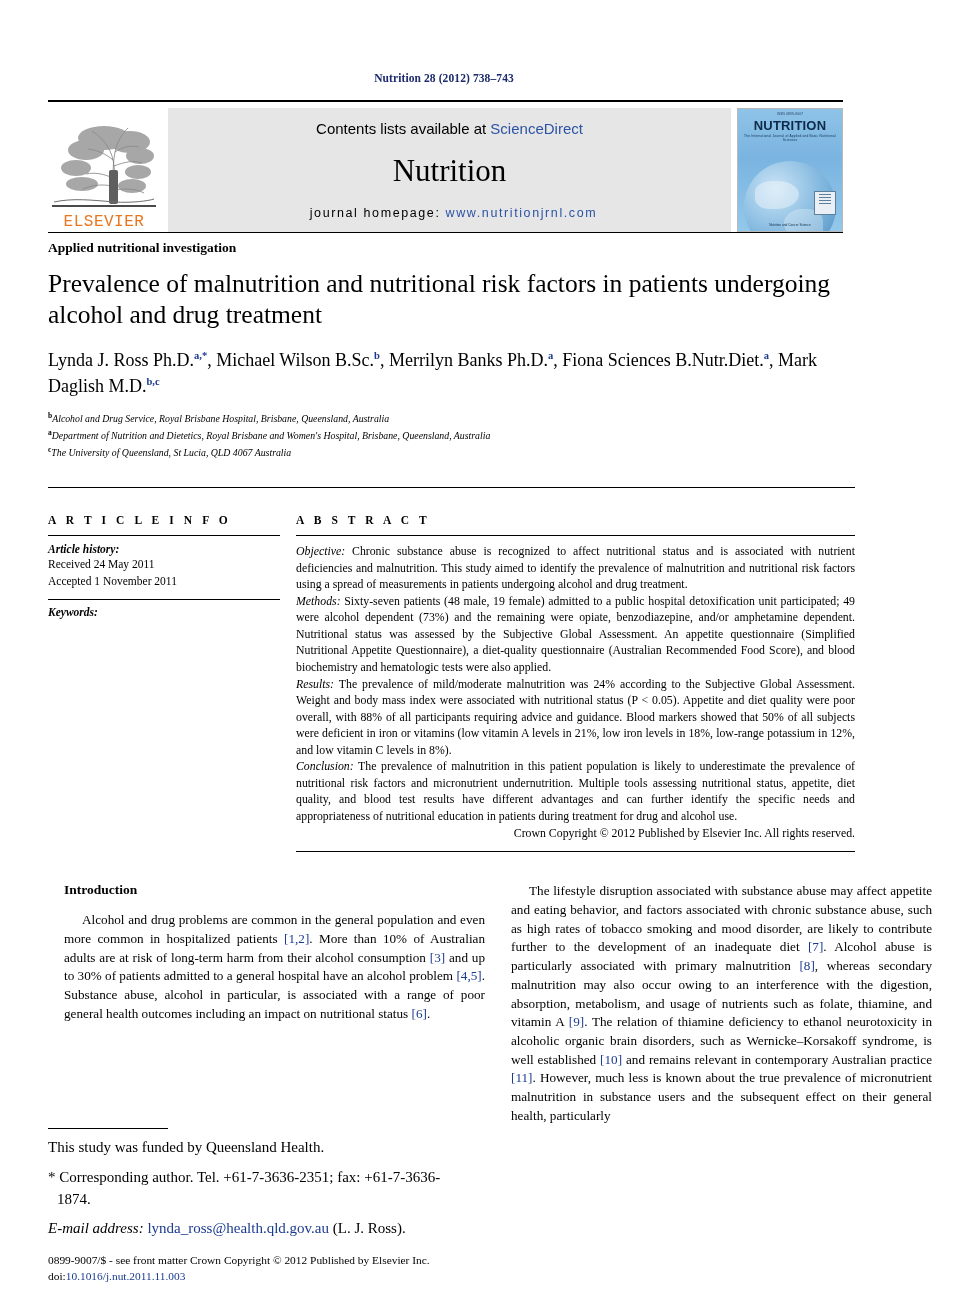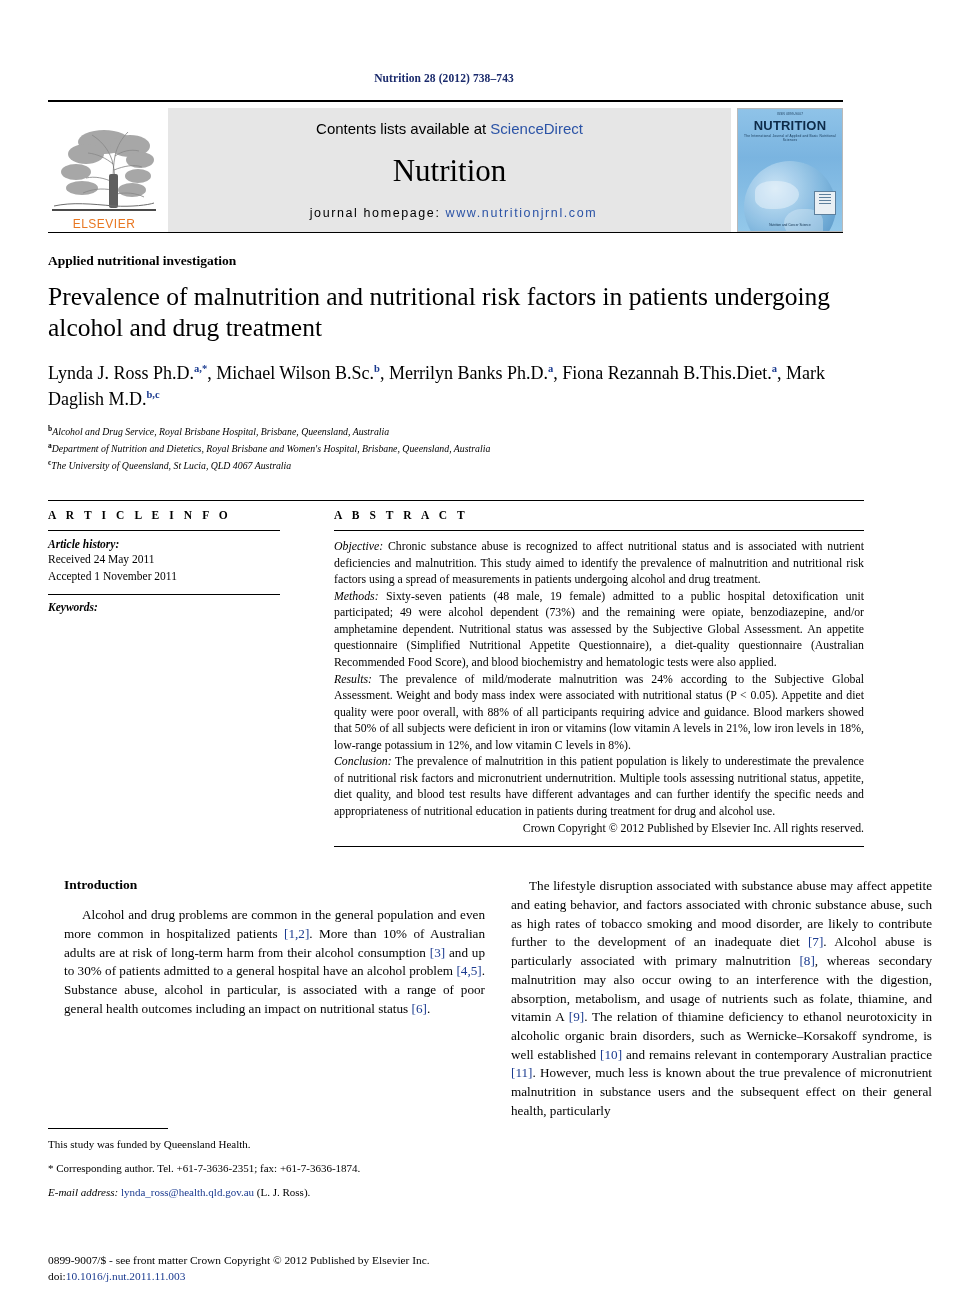--- a/index.html
+++ b/index.html
@@ -51,22 +51,22 @@
     justify-content: flex-end;
     padding-bottom: 2px;
   }
   .tree-box {
     width: 104px;
     height: 92px;
     position: relative;
     overflow: hidden;
   }
   .elsevier-word {
-    font-family: Liberation Sans, sans-serif;
-    font-size: 12px;
+    font-family: Liberation Mono, monospace;
+    font-size: 16px;
     letter-spacing: 0.5px;
     color: #E87722;
     line-height: 1;
     margin-top: 6px;
   }
   .center-band {
     flex: 1 1 auto;
     background: #e6e6e6;
     margin: 0 6px 0 8px;
     display: flex;
@@ -199,21 +199,21 @@
     text-align: center;
     font-family: "Liberation Sans", sans-serif;
     font-size: 3.2px;
     color: #0f2f4d;
   }
 
   
   .article-head {
     margin: 0 45px 0 48px;
     border-top: 1.2px solid #000;
-    padding-top: 20px;
+    padding-top: 7px;
   }
   .section-kind {
     font-family: "Liberation Serif", serif;
     font-size: 13.5px;
     font-weight: bold;
     margin-bottom: 12px;
   }
   .article-title {
     font-family: "Liberation Serif", serif;
     font-size: 25.5px;
@@ -241,25 +241,25 @@
   }
   .affil sup {
     font-style: normal;
     font-weight: bold;
     font-size: 7.5px;
     vertical-align: super;
   }
 
   
   .info-abstract {
-    margin: 26px 24px 0 48px;
+    margin: 26px 33px 0 48px;
     border-top: 1.2px solid #000;
-    padding-top: 8px;
+    padding-top: 26px;
     display: flex;
-    gap: 54px;
+    gap: 16px;
   }
   .col-info {
     width: 232px;
     flex: 0 0 232px;
   }
   .col-abs {
     flex: 1 1 auto;
   }
   .sec-label {
     font-family: "Liberation Serif", serif;
@@ -346,21 +346,21 @@
     top: 1128px;
     width: 421px;
   }
   .fn-rule {
     width: 120px;
     border-top: 1px solid #000;
     margin-bottom: 5px;
   }
   .fn-line {
     font-family: "Liberation Serif", serif;
-    font-size: 11px;
+    font-size: 15px;
     line-height: 1.45;
     margin-top: 8px;
   }
   .fn-line.indent { padding-left: 9px; text-indent: -9px; }
   .fn-line i { font-style: italic; }
   .fn-mail { color: #1a3a8f; }
 
   .issn-block {
     position: absolute;
     left: 48px;
@@ -435,21 +435,21 @@
       <div class="cover-badge">
           <i></i>
         </div>
       <div class="cover-foot">Nutrition and Cancer Science</div>
     </div>
   </div>
 
   <div class="article-head">
     <div class="section-kind">Applied nutritional investigation</div>
     <h1 class="article-title">Prevalence of malnutrition and nutritional risk factors in patients undergoing alcohol and drug treatment</h1>
-    <div class="authors"><span>Lynda J. Ross Ph.D.</span><sup>a,*</sup>, <span>Michael Wilson B.Sc.</span><sup>b</sup>, <span>Merrilyn Banks Ph.D.</span><sup>a</sup>, <span>Fiona Rezannah B.This.Diet.</span><sup>a</sup>, <span>Mark Daglish M.D.</span><sup>b,c</sup></div>
+    <div class="authors"><span>Lynda J. Ross Ph.D.</span><sup>a,*</sup>, <span>Michael Wilson B.Sc.</span><sup>b</sup>, <span>Merrilyn Banks Ph.D.</span><sup>a</sup>, <span>Fiona Sciences B.Nutr.Diet.</span><sup>a</sup>, <span>Mark Daglish M.D.</span><sup>b,c</sup></div>
     <div class="affil">
         <div><sup>b</sup><span>Alcohol and Drug Service, Royal Brisbane Hospital, Brisbane, Queensland, Australia</span></div>
         <div><sup>a</sup><span>Department of Nutrition and Dietetics, Royal Brisbane and Women's Hospital, Brisbane, Queensland, Australia</span></div>
         <div><sup>c</sup><span>The University of Queensland, St Lucia, QLD 4067 Australia</span></div>
       </div>
   </div>
 
   <div class="info-abstract">
 
     <div class="col-info">

